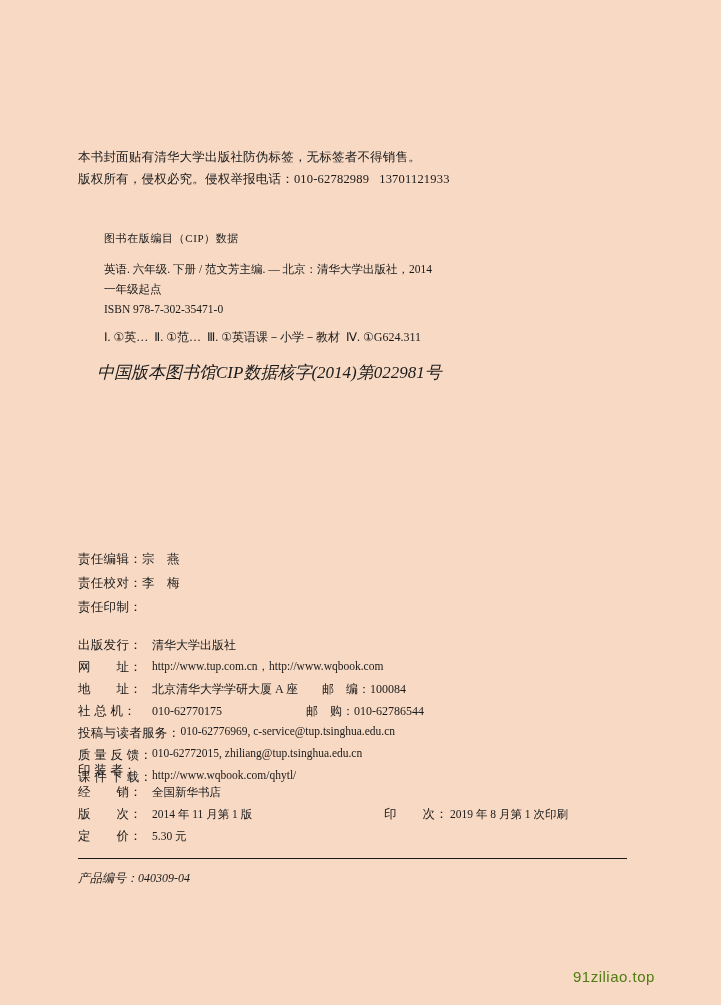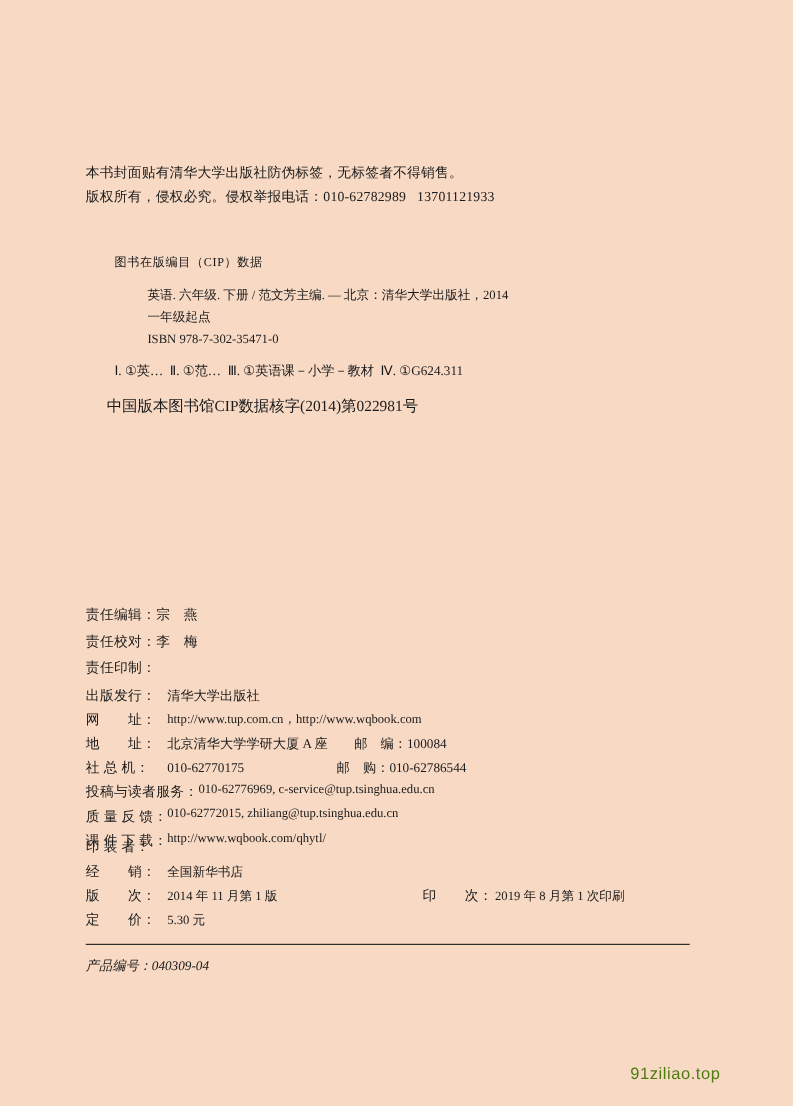--- a/index.html
+++ b/index.html
@@ -44,48 +44,49 @@
     left: 104px;
     top: 231px;
     font-size: 11px;
     letter-spacing: 0.6px;
   }
   #cip-body {
     left: 104px;
     top: 261px;
     font-size: 11.5px;
   }
-  #cip-body .line { margin-bottom: 2px; margin-left: 30px; }
+  #cip-body .line { margin-bottom: 2px; }
   #cip-class {
     left: 104px;
     top: 328px;
     font-size: 12px;
   }
   #cip-number {
     left: 97px;
     top: 360px;
-    font-size: 14px;
+    font-size: 17px;
+    font-style: italic;
   }
 
   
   #editors {
     left: 78px;
     top: 551px;
     font-size: 12.5px;
   }
   #editors .row {
     margin-bottom: 7px;
     white-space: pre;
   }
   #editors .lbl { letter-spacing: 0.3px; }
 
   
   #publisher {
     left: 78px;
-    top: 624px;
+    top: 637px;
     font-size: 12.5px;
   }
   #publisher .row {
     display: flex;
     margin-bottom: 5px;
     white-space: pre;
   }
   #publisher .lbl {
     width: 74px;
     flex: none;

